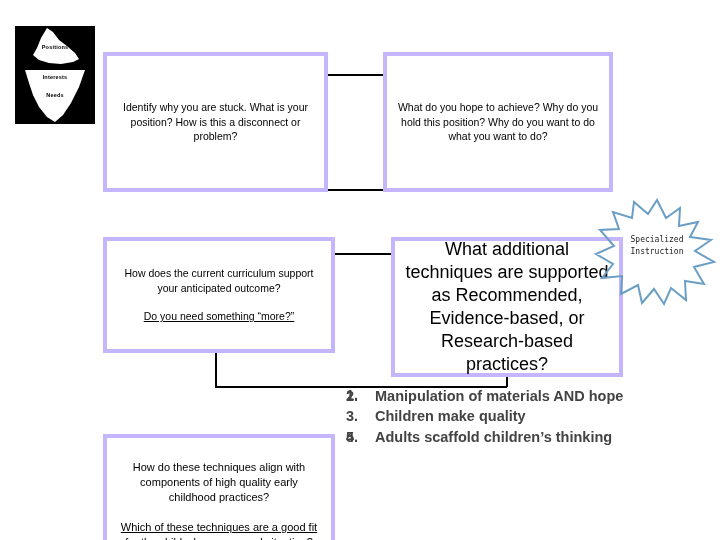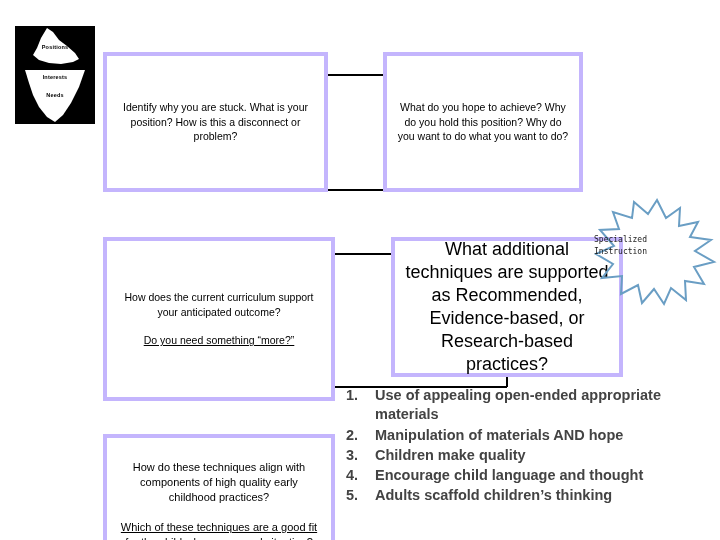--- a/index.html
+++ b/index.html
@@ -70,22 +70,22 @@
   }
   .box p {
     margin: 0;
   }
   .box p + p {
     margin-top: 14px;
     text-decoration: underline;
   }
 
   .box-a { left: 103px; top: 5px;   width: 225px; height: 140px; }
-  .box-b { left: 383px; top: 5px;   width: 200px; height: 140px; }
-  .box-c { left: 103px; top: 190px; width: 232px; height: 164px; }
+  .box-b { left: 383px; top: 5px;   width: 230px; height: 140px; }
+  .box-c { left: 103px; top: 190px; width: 232px; height: 116px; }
   .box-d { left: 391px; top: 190px; width: 232px; height: 140px; }
   .box-e { left: 103px; top: 387px; width: 232px; height: 142px; }
 
   .txt-sm  { font-size: 10.5px; line-height: 1.38; }
   .txt-md  { font-size: 11px;   line-height: 1.4;  }
   .txt-lg  { font-size: 18px; line-height: 1.28; }
 
   
   .conn {
     position: absolute;
@@ -114,20 +114,21 @@
   .starburst svg {
     display: block;
     width: 126px;
     height: 112px;
   }
   .star-label {
     position: absolute;
     left: 0;
     top: 38px;
     width: 126px;
+    text-align: center;
     font-family: "DejaVu Sans Mono", monospace;
     font-size: 8px;
     line-height: 1.5;
     color: #1a1a1a;
     pointer-events: none;
   }
 
   
   .practice-list {
     position: absolute;
@@ -220,33 +221,31 @@
     </svg>
     <div class="star-label">
       <div>Specialized</div>
       <div>Instruction</div>
     </div>
   </div>
 
   <ol class="practice-list">
     <li>
       <span class="num">1.</span>
-      <span>Use of appealing open-ended appropriate materials</span>
     </li>
     <li>
       <span class="num">2.</span>
       <span>Manipulation of materials AND hope</span>
     </li>
     <li>
       <span class="num">3.</span>
       <span>Children make quality</span>
     </li>
     <li>
       <span class="num">4.</span>
-      <span>Encourage child language and thought</span>
     </li>
     <li>
       <span class="num">5.</span>
       <span>Adults scaffold children’s thinking</span>
     </li>
   </ol>
 
 </div>
 
 </body></html>

